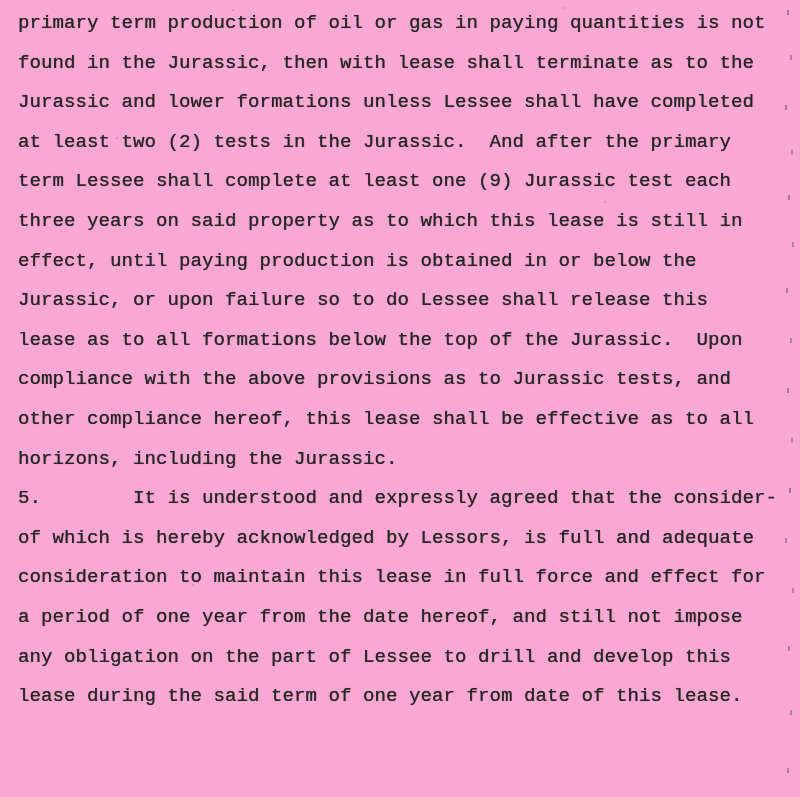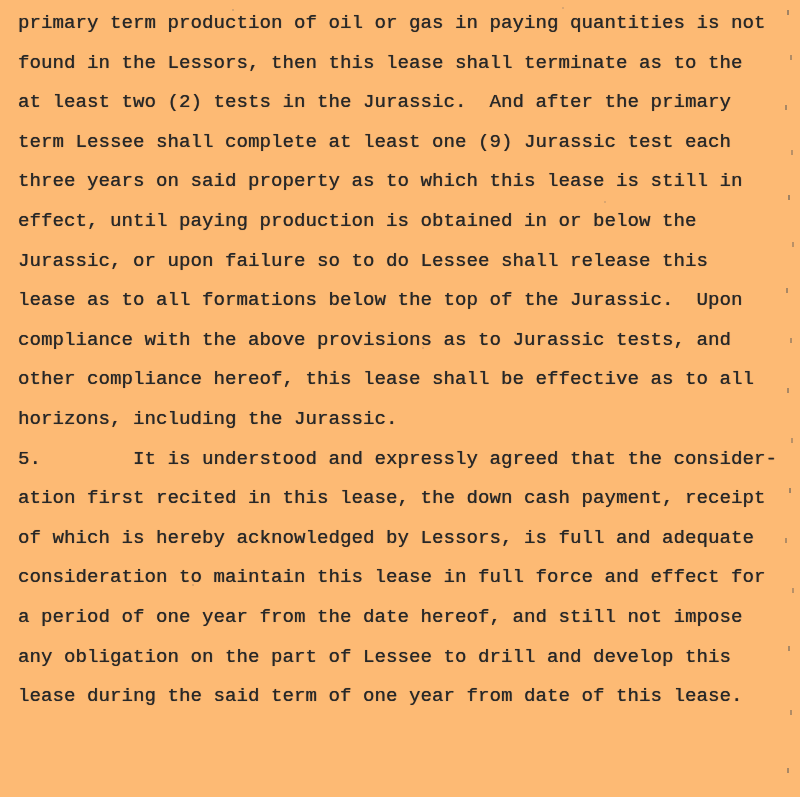--- a/index.html
+++ b/index.html
@@ -7,21 +7,21 @@
     padding: 0;
     width: 800px;
     height: 797px;
     overflow: hidden;
     background: #fbfbf9;
   }
   .page {
     position: relative;
     width: 800px;
     height: 797px;
-    background: #fdba74;
+    background: #f9a8d4;
   }
   .doc {
     position: absolute;
     top: 4px;
     left: 18px;
     right: 0;
   }
   .line {
     height: 39.6px;
     line-height: 39.6px;
@@ -74,32 +74,32 @@
       -40px 575px 0 0 rgba(100,100,100,0.3),
       420px 690px 0 0 rgba(100,100,100,0.28);
   }
 </style>
 </head>
 <body>
 
 <div class="page">
   <div class="doc">
     <div class="line">primary term production of oil or gas in paying quantities is not</div>
-    <div class="line">found in the Lessors, then this lease shall terminate as to the</div>
+    <div class="line">found in the Jurassic, then with lease shall terminate as to the</div>
+    <div class="line">Jurassic and lower formations unless Lessee shall have completed</div>
     <div class="line">at least two (2) tests in the Jurassic.  And after the primary</div>
     <div class="line">term Lessee shall complete at least one (9) Jurassic test each</div>
     <div class="line">three years on said property as to which this lease is still in</div>
     <div class="line">effect, until paying production is obtained in or below the</div>
     <div class="line">Jurassic, or upon failure so to do Lessee shall release this</div>
     <div class="line">lease as to all formations below the top of the Jurassic.  Upon</div>
     <div class="line">compliance with the above provisions as to Jurassic tests, and</div>
     <div class="line">other compliance hereof, this lease shall be effective as to all</div>
     <div class="line">horizons, including the Jurassic.</div>
     <div class="line">5.        It is understood and expressly agreed that the consider-</div>
-    <div class="line">ation first recited in this lease, the down cash payment, receipt</div>
     <div class="line">of which is hereby acknowledged by Lessors, is full and adequate</div>
     <div class="line">consideration to maintain this lease in full force and effect for</div>
     <div class="line">a period of one year from the date hereof, and still not impose</div>
     <div class="line">any obligation on the part of Lessee to drill and develop this</div>
     <div class="line">lease during the said term of one year from date of this lease.</div>
   </div>
   <div class="edge-noise"></div>
   <div class="paper-noise"></div>
 </div>
 

